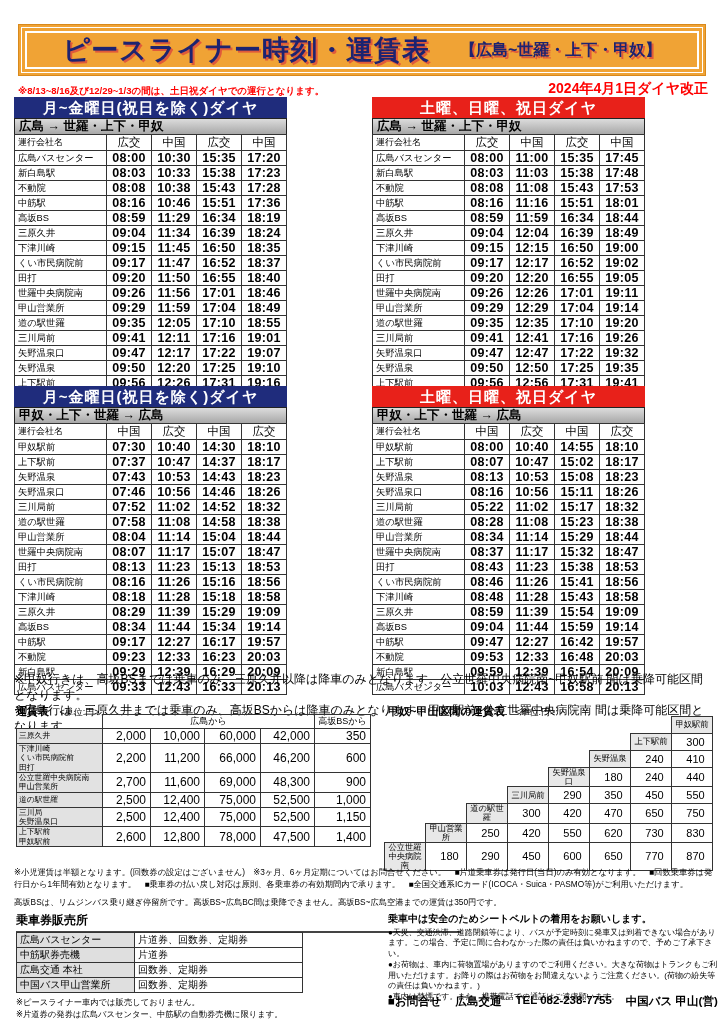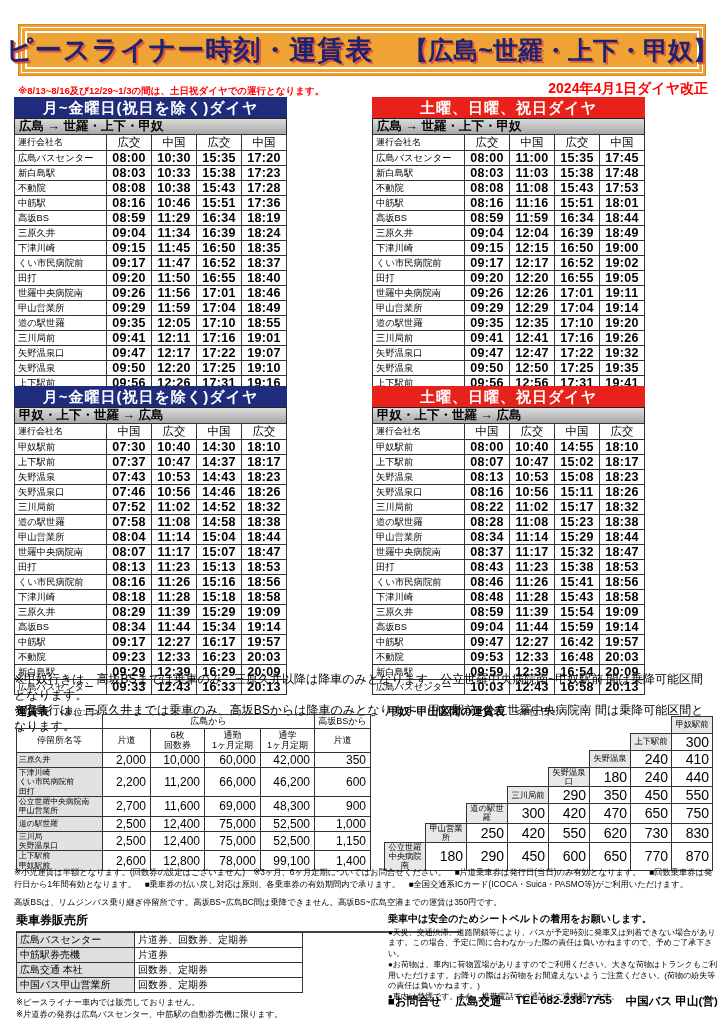--- a/index.html
+++ b/index.html
@@ -8,21 +8,21 @@
          font-family:"Liberation Sans","DejaVu Sans",sans-serif; overflow:hidden; }
   .abs { position:absolute; }
 
   
   .band { left:18px; top:24px; width:688px; height:52px; background:#F0A335;
           border:1px solid #D8891C; display:flex; align-items:center; justify-content:center;
           gap:30px; box-shadow: inset 0 0 0 2px #F0A335, inset 0 0 0 3px #ffffff,
                                 inset 0 0 0 6px #F0A335, inset 0 0 0 8px #ffffff; }
   .band .t1 { font-size:27px; font-weight:bold; color:#1D2370; letter-spacing:1px;
               text-shadow:2px 2px 0 #E05A3A; white-space:nowrap; }
-  .band .t2 { font-size:25px; font-weight:bold; color:#1D2370;
+  .band .t2 { font-size:16px; font-weight:bold; color:#1D2370;
               text-shadow:2px 2px 0 #E05A3A; white-space:nowrap; }
 
   .note-red { color:#FF0000; font-weight:bold; font-size:9.5px; }
   .revision { color:#FF0000; font-weight:bold; font-size:14px; }
 
   
   .tt { width:273px; }
   .tt-title { height:21px; line-height:21px; text-align:center; color:#fff;
               font-weight:bold; font-size:15px; letter-spacing:1px; }
   .tt-title.blue { background:#1F2C7C; }
@@ -52,21 +52,21 @@
   .fare th { font-size:9px; font-weight:normal; text-align:center;
              white-space:pre-line; line-height:1.1; height:24px; }
   .fare td.flabel { background:#E2E2E2; font-size:7.8px; line-height:1.2;
                     padding-left:2px; white-space:pre-line; }
   .fare td.fval { font-size:12px; text-align:right; padding-right:4px; white-space:nowrap; }
 
   table.stair { border-collapse:collapse; table-layout:fixed; }
   .stair td { height:17px; }
   .stair td.sl { border:1px solid #333; background:#E8E8E8; font-size:8.3px;
                  text-align:center; line-height:1.1; white-space:pre-line; }
-  .stair td.sv { border:1px solid #333; font-size:14px; text-align:right;
+  .stair td.sv { border:1px solid #333; font-size:11px; text-align:center;
                  padding-right:3px; white-space:nowrap;padding-left:10px; }
   .stair td.se { border:none; }
 
   
   .sales-head { font-weight:bold; font-size:12px; width:445px;
                 border-bottom:2px solid #444; padding-bottom:2px; }
   table.tickets { border-collapse:collapse; table-layout:fixed; }
   .tickets td { border:1px solid #333; height:15px; font-size:10px;
                 padding-left:3px; white-space:nowrap; overflow:hidden; }
   .tickets td.tname { background:#DFDFDF; }
@@ -564,21 +564,21 @@
         </tr>
         <tr>
           <td class="stop">矢野温泉口</td>
           <td class="time">08:16</td>
           <td class="time">10:56</td>
           <td class="time">15:11</td>
           <td class="time">18:26</td>
         </tr>
         <tr>
           <td class="stop">三川局前</td>
-          <td class="time">08:22</td>
+          <td class="time">05:22</td>
           <td class="time">11:02</td>
           <td class="time">15:17</td>
           <td class="time">18:32</td>
         </tr>
         <tr>
           <td class="stop">道の駅世羅</td>
           <td class="time">08:28</td>
           <td class="time">11:08</td>
           <td class="time">15:23</td>
           <td class="time">18:38</td>
@@ -679,31 +679,20 @@
     <col style="width:56px">
       <col style="width:54px">
       <col style="width:56px">
   </colgroup>
   <tbody>
   <tr>
     <td class="nob"></td>
     <td class="gh" colspan="4">広島から</td>
     <td class="gh">高坂BSから</td>
   </tr>
-  <tr>
-    <th>停留所名等</th>
-    <th>片道</th>
-    <th>6枚
-回数券</th>
-    <th>通勤
-1ヶ月定期</th>
-    <th>通学
-1ヶ月定期</th>
-    <th>片道</th>
-  </tr>
   </tbody>
   <tbody>
       <tr>
         <td class="flabel">三原久井</td>
         <td class="fval">2,000</td>
         <td class="fval">10,000</td>
         <td class="fval">60,000</td>
         <td class="fval">42,000</td>
         <td class="fval">350</td>
       </tr>
@@ -742,21 +731,21 @@
         <td class="fval">75,000</td>
         <td class="fval">52,500</td>
         <td class="fval">1,150</td>
       </tr>
       <tr>
         <td class="flabel">上下駅前
 甲奴駅前</td>
         <td class="fval">2,600</td>
         <td class="fval">12,800</td>
         <td class="fval">78,000</td>
-        <td class="fval">99,100</td>
+        <td class="fval">47,500</td>
         <td class="fval">1,400</td>
       </tr>
     </tbody>
 </table>
 
 <div class="abs" style="left:388px;top:701px;">
   <span class="sec-title">甲奴~甲山区間の運賃表</span>
   <span class="sec-unit">&lt;単位:円&gt;</span>
 </div>
 <table class="abs stair" style="left:384px;top:716px;">

